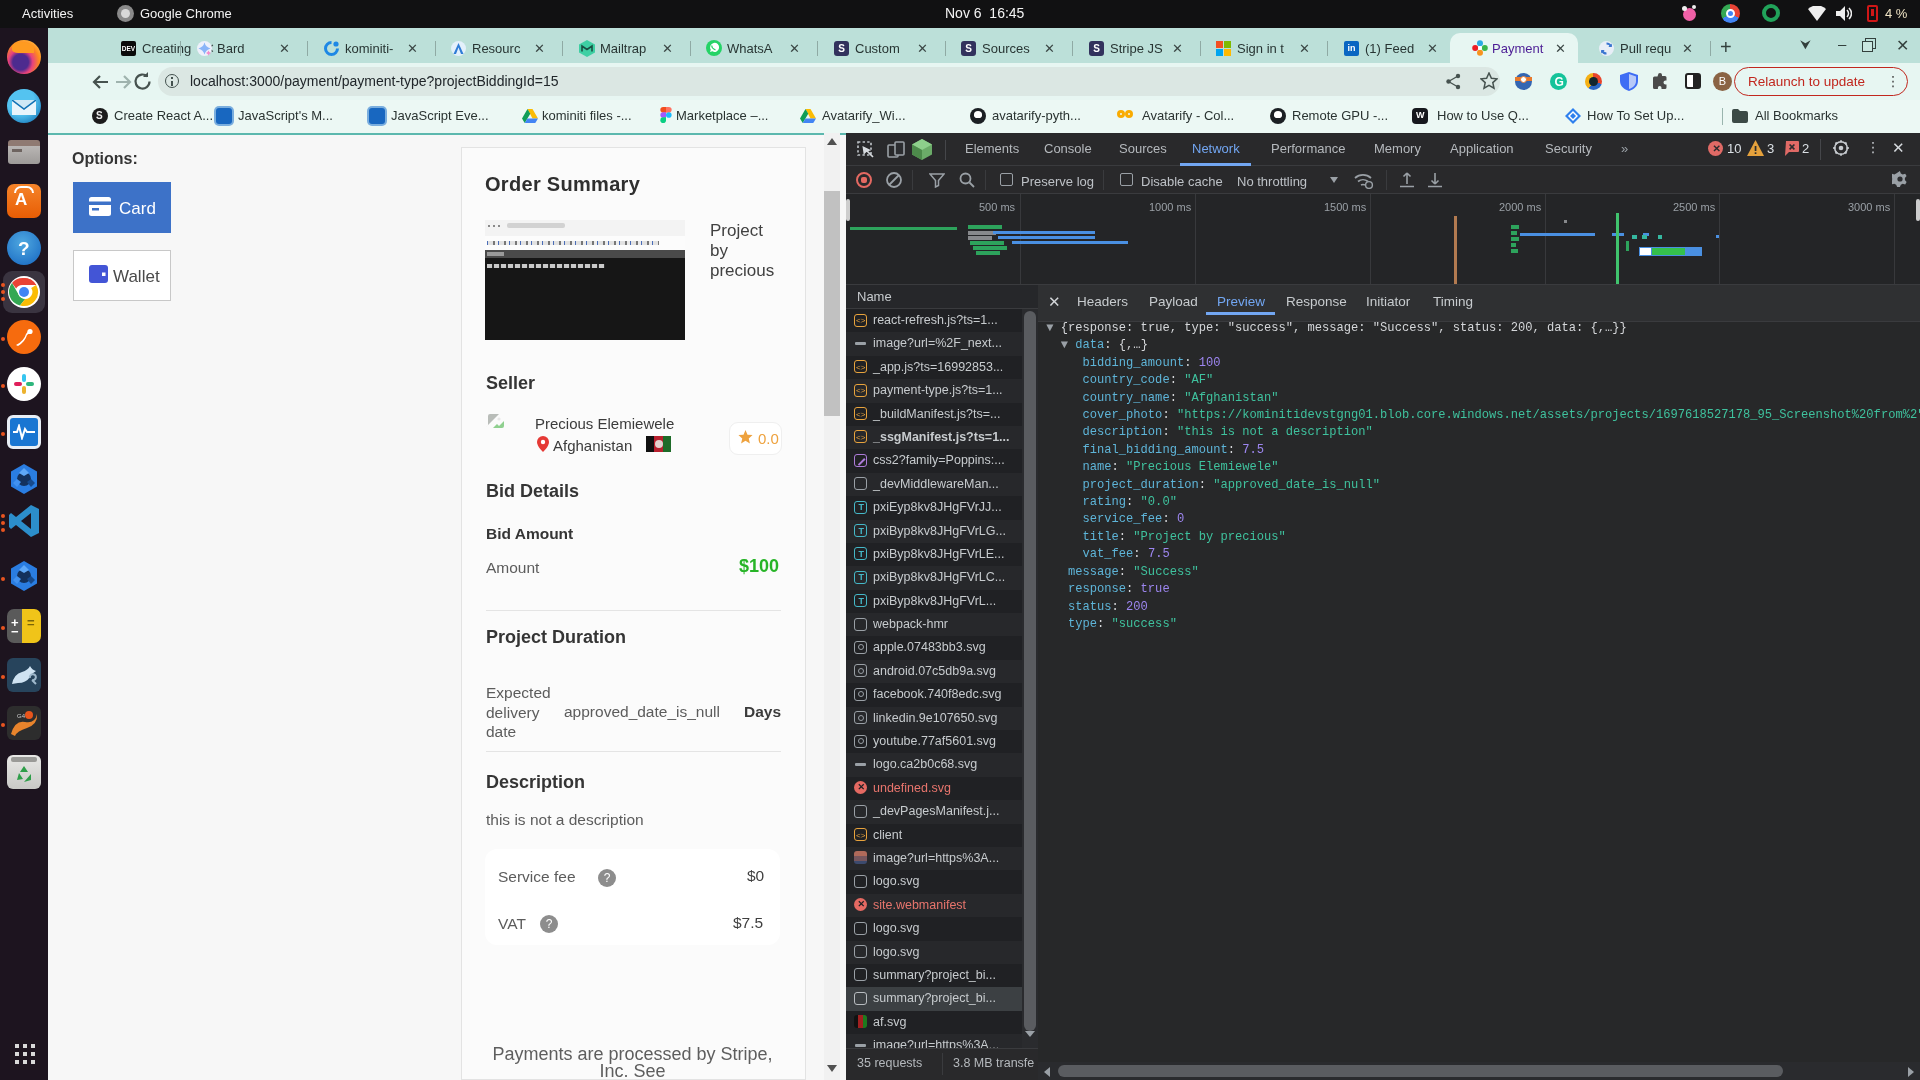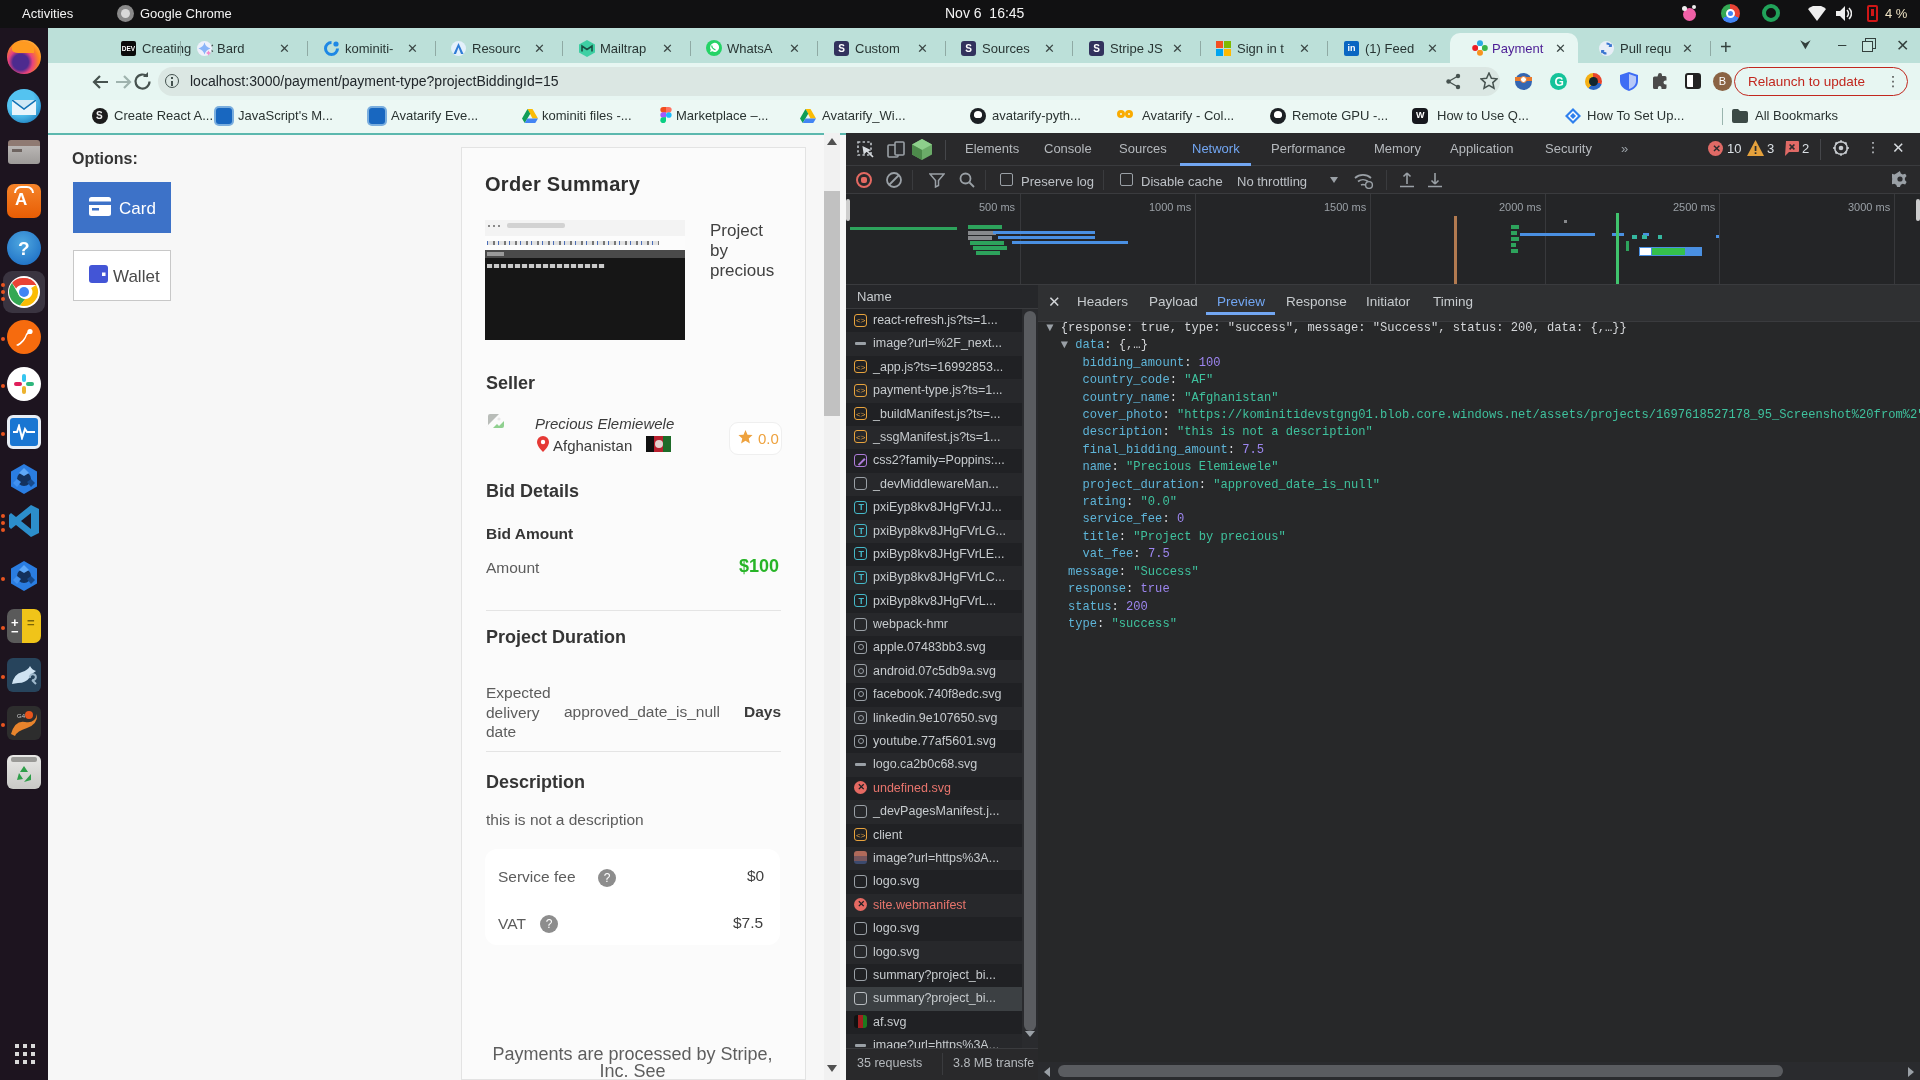--- a/index.html
+++ b/index.html
@@ -366,21 +366,21 @@
   </div>
 </div>
 
 <div class="abs" id="bookbar">
   <div class="fav16" style="left:44px;top:8px;border-radius:50%;background:#1b1b1b;"></div>
   <div class="abs" style="left:48px;top:10px;color:#eee;font-size:10px;font-weight:bold;">S</div>
   <div class="bkit" style="left:66px;">Create React A...</div>
   <div class="fav16" style="left:168px;top:8px;background:#1867c0;box-shadow:0 0 0 2px #7aaede;"></div>
   <div class="bkit" style="left:190px;">JavaScript's M...</div>
   <div class="fav16" style="left:321px;top:8px;background:#1867c0;box-shadow:0 0 0 2px #7aaede;"></div>
-  <div class="bkit" style="left:343px;">Avatarify Eve...</div>
+  <div class="bkit" style="left:343px;">JavaScript Eve...</div>
   <svg class="fav16" style="left:474px;top:8px;" viewBox="0 0 16 14" width="16" height="14">
         <path d="M5.5 0 h5 L16 9.5 H10.5 Z" fill="#fbbc04"></path>
         <path d="M5.5 0 L0 9.5 2.75 14 8.25 4.75 Z" fill="#0f9d58"></path>
         <path d="M2.75 14 h10.5 L16 9.5 H5.5 Z" fill="#4285f4"></path>
       </svg>
   <div class="bkit" style="left:494px;">kominiti files -...</div>
   <svg class="fav16" style="left:610px;top:7px;" width="12" height="17" viewBox="0 0 12 17">
         <path d="M0 3 a3 3 0 0 1 3 -3 h3 v6 h-3 a3 3 0 0 1 -3 -3" fill="#f24e1e"></path>
         <path d="M6 0 h3 a3 3 0 1 1 0 6 h-3 z" fill="#ff7262"></path>
         <path d="M0 8.5 a3 3 0 0 1 3 -3 h3 v6 h-3 a3 3 0 0 1 -3 -3" fill="#a259ff"></path>
@@ -457,21 +457,21 @@
   </div>
   <div class="abs" style="left:662px;top:88px;font-size:17px;color:#414141;line-height:20px;">Project<br>by<br>precious</div>
   <div class="abs h-bold" style="left:438px;top:240px;font-size:18px;">Seller</div>
 
   <svg class="abs" style="left:438px;top:280px;" width="20" height="22" viewBox="0 0 20 22">
         <path d="M1 6 l5 -5 h13 v13 l-5 5 z" fill="none"></path>
         <path d="M2 12 V3 a2 2 0 0 1 2 -2 h9 l-13 13 z" fill="#b9bdb9"></path>
         <path d="M18 4 v9 a2 2 0 0 1 -2 2 h-9 l4 -4 2 2 5 -5 z" fill="#8fd08f"></path>
         <circle cx="13" cy="6" r="1.6" fill="#e8e8e8"></circle>
       </svg>
-  <div class="abs" style="left:487px;top:282px;font-size:15px;color:#3b3b3b;font-style:italic;">Precious Elemiewele</div>
+  <div class="abs" style="left:487px;top:282px;font-size:15px;color:#3b3b3b;">Precious Elemiewele</div>
   <svg class="abs" style="left:489px;top:303px;" width="12" height="16" viewBox="0 0 12 16">
         <path d="M6 0 a6 6 0 0 1 6 6 c0 4.5 -6 10 -6 10 s-6 -5.5 -6 -10 a6 6 0 0 1 6 -6 z" fill="#e53935"></path>
         <circle cx="6" cy="6" r="2.2" fill="#fff"></circle>
       </svg>
   <div class="abs" style="left:505px;top:304px;font-size:15px;color:#3b3b3b;">Afghanistan</div>
   <div class="abs" style="left:598px;top:303px;width:25px;height:16px;background:linear-gradient(90deg,#101010 0 33%,#b8202e 33% 67%,#1e6b28 67% 100%);"></div>
   <div class="abs" style="left:607px;top:306.5px;width:8px;height:8px;border-radius:50%;background:#e8e4e0;opacity:.9;"></div>
 
   <div class="abs" style="left:681px;top:289px;width:53px;height:33px;background:#fff;border:1px solid #efefef;border-radius:9px;"></div>
   <svg class="abs" style="left:690px;top:297px;" width="15" height="15" viewBox="0 0 18 18">
@@ -688,21 +688,21 @@
             </span>
           </span>
           <span style="position:absolute;left:27px;top:4px;font-size:12.5px;color:#c7cbce;white-space:nowrap;">_buildManifest.js?ts=...</span>
         </div>
         <div style="position:relative;height:23.4px;background:#27282b;">
           <span style="position:absolute;left:8px;top:4.5px;">
             <span class="nic" style="border:1.5px solid #e8a33d;color:#e8a33d;">
               <span style="position:absolute;left:1px;top:1.5px;font-size:8px;">&lt;&gt;</span>
             </span>
           </span>
-          <span style="position:absolute;left:27px;top:4px;font-size:12.5px;color:#c7cbce;white-space:nowrap;">_ssgManifest.js?ts=1...</span>
+          <span style="position:absolute;left:27px;top:4px;font-size:12.5px;color:#c7cbce;white-space:nowrap;font-weight:bold;">_ssgManifest.js?ts=1...</span>
         </div>
         <div style="position:relative;height:23.4px;background:#202124;">
           <span style="position:absolute;left:8px;top:4.5px;">
             <span class="nic" style="border:1.5px solid #ad7bd8;">
               <span style="position:absolute;left:2px;top:6px;width:9px;height:1.5px;background:#ad7bd8;transform:rotate(-45deg);"></span>
             </span>
           </span>
           <span style="position:absolute;left:27px;top:4px;font-size:12.5px;color:#c7cbce;white-space:nowrap;">css2?family=Poppins:...</span>
         </div>
         <div style="position:relative;height:23.4px;background:#27282b;">

